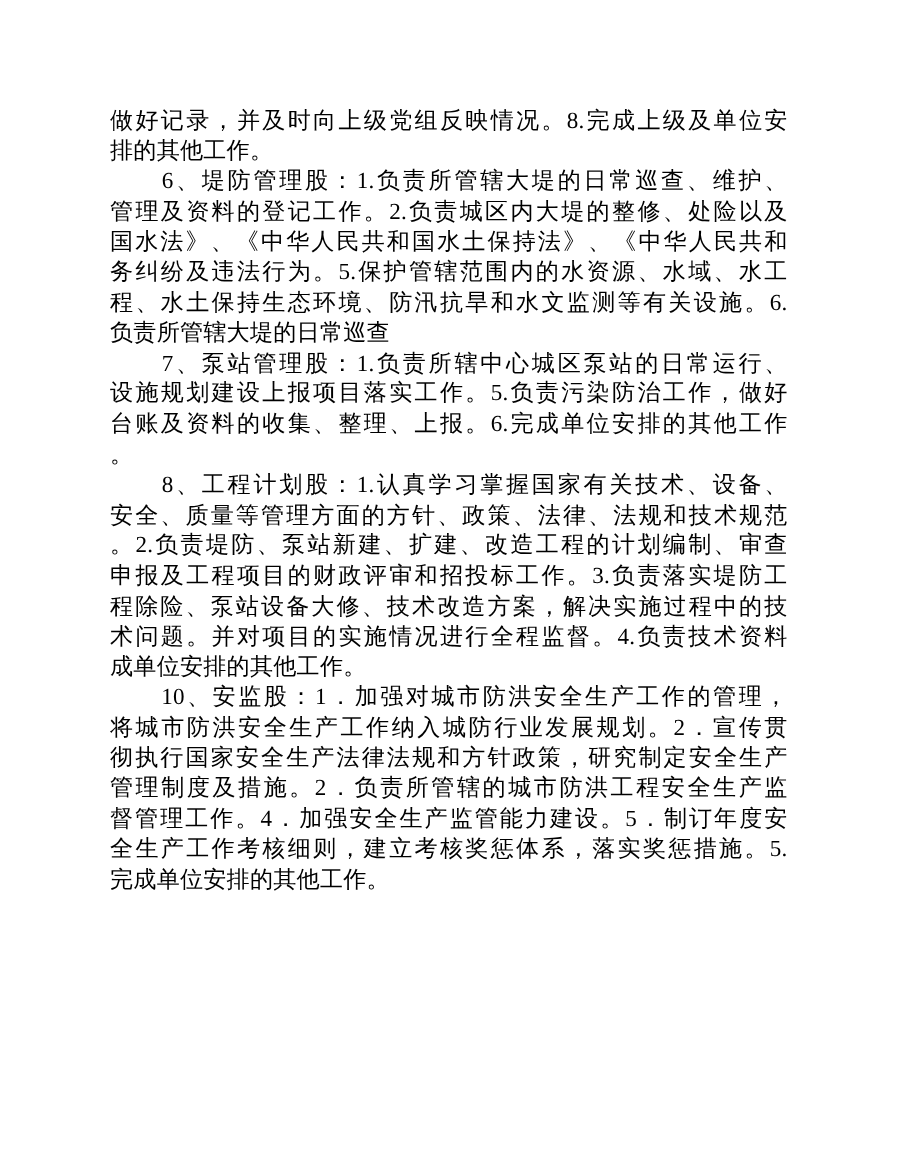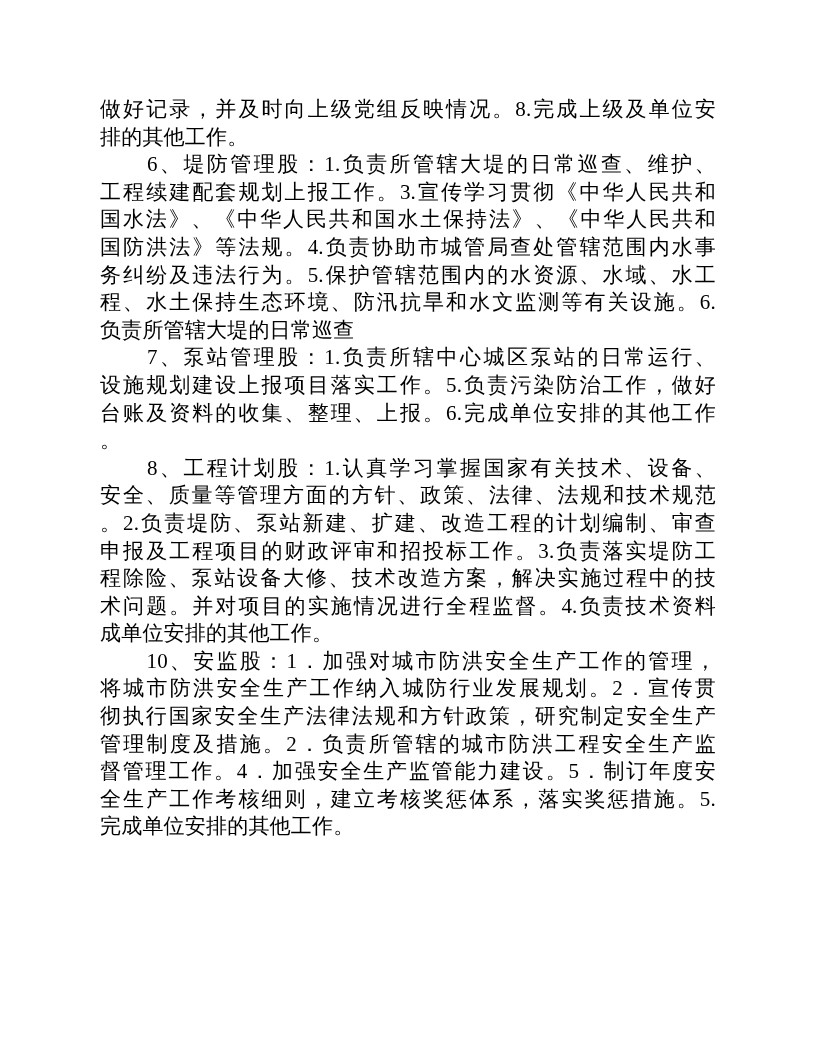--- a/index.html
+++ b/index.html
@@ -44,23 +44,22 @@
 <body>
 
 <div class="page">
   <div class="doc-body" id="doc-body">
       <div class="paragraph">
         <div class="text-line">做好记录，并及时向上级党组反映情况。8.完成上级及单位安</div>
         <div class="text-line last">排的其他工作。</div>
       </div>
       <div class="paragraph">
         <div class="text-line">　　6、堤防管理股：1.负责所管辖大堤的日常巡查、维护、</div>
-        <div class="text-line">工程续建配套规划上报工作。3.宣传学习贯彻《中华人民共和</div>
+        <div class="text-line">管理及资料的登记工作。2.负责城区内大堤的整修、处险以及</div>
         <div class="text-line">国水法》、《中华人民共和国水土保持法》、《中华人民共和</div>
-        <div class="text-line">国防洪法》等法规。4.负责协助市城管局查处管辖范围内水事</div>
         <div class="text-line">务纠纷及违法行为。5.保护管辖范围内的水资源、水域、水工</div>
         <div class="text-line">程、水土保持生态环境、防汛抗旱和水文监测等有关设施。6.</div>
         <div class="text-line last">负责所管辖大堤的日常巡查</div>
       </div>
       <div class="paragraph">
         <div class="text-line">　　7、泵站管理股：1.负责所辖中心城区泵站的日常运行、</div>
         <div class="text-line">设施规划建设上报项目落实工作。5.负责污染防治工作，做好</div>
         <div class="text-line">台账及资料的收集、整理、上报。6.完成单位安排的其他工作</div>
         <div class="text-line last">。</div>
       </div>

